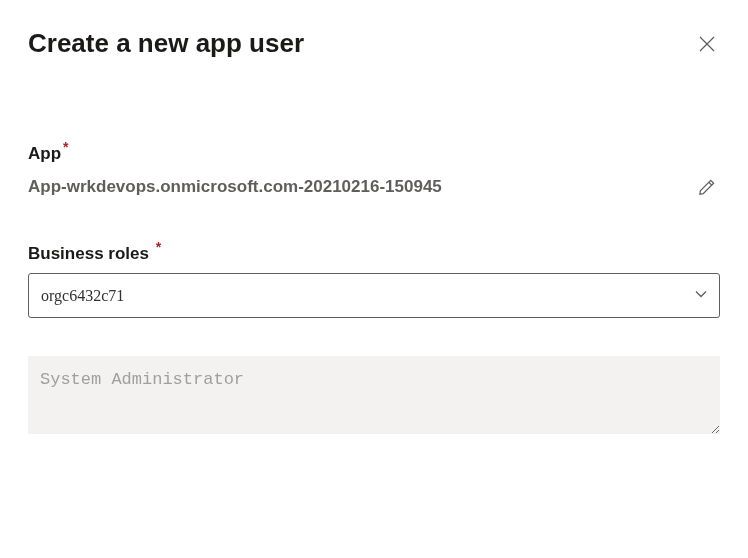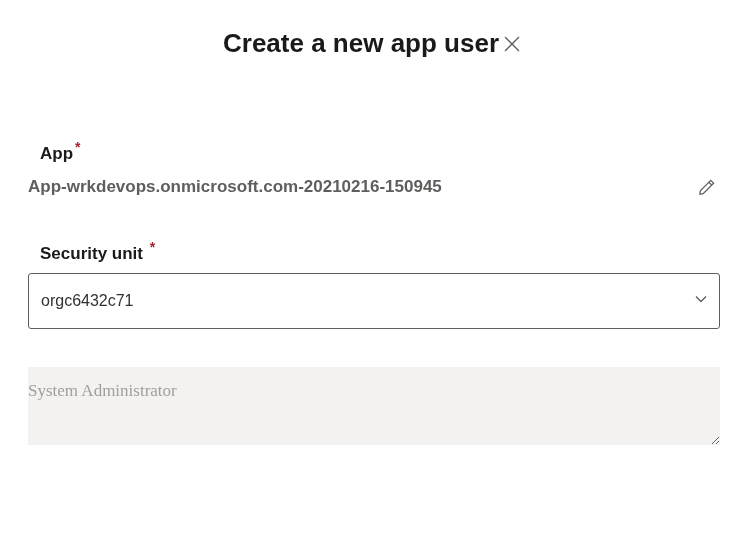--- a/index.html
+++ b/index.html
@@ -11,21 +11,21 @@
       font-family: "Segoe UI", -apple-system, BlinkMacSystemFont, sans-serif;
       background: #ffffff;
       color: #323130;
       width: 748px;
       height: 558px;
       padding: 28px 28px 0 28px;
       overflow: hidden;
     }
     .header-row {
       display: flex;
-      justify-content: center;
+      justify-content: space-between;
       align-items: center;
       margin-bottom: 80px;
     }
     .dialog-title {
       font-size: 26px;
       font-weight: 700;
       color: #1b1a19;
     }
     .close-btn {
       background: none;
@@ -49,21 +49,20 @@
     .label-row {
       display: flex;
       justify-content: space-between;
       align-items: center;
       margin-bottom: 10px;
     }
     .field-label {
       font-size: 17px;
       font-weight: 600;
       color: #1b1a19;
-      margin-left: 12px;
     }
     .req-star {
       color: #a4262c;
       font-size: 14px;
       vertical-align: super;
       margin-left: 2px;
     }
     .app-value-row {
       display: flex;
       justify-content: space-between;
@@ -88,26 +87,26 @@
       height: 19px;
       fill: none;
       stroke: #605e5c;
       stroke-width: 1.3;
     }
     .select-wrap {
       position: relative;
     }
     .select-input {
       width: 100%;
-      height: 56px;
+      height: 45px;
       border: 1px solid #605e5c;
       border-radius: 3px;
       padding: 0 40px 0 12px;
       font-size: 16px;
-      font-family: Liberation Sans, sans-serif;
+      font-family: Liberation Serif, serif;
       color: #323130;
       background: #ffffff;
       cursor: pointer;
       appearance: none;
       -webkit-appearance: none;
       text-align: left;
     }
     .chevron-abs {
       position: absolute;
       right: 12px;
@@ -120,23 +119,23 @@
       height: 14px;
       stroke: #605e5c;
       stroke-width: 1.3;
       fill: none;
     }
     .roles-box {
       width: 100%;
       min-height: 78px;
       background: #f3f2f1;
       border: none;
-      padding: 14px 0;
+      padding: 14px 12px;
       font-size: 17px;
-      font-family: Liberation Serif, serif;
+      font-family: Liberation Mono, monospace;
       color: #a19f9d;
       resize: both;
       overflow: auto;
     }
   </style>
 </head>
 <body>
 
 <div class="header-row">
   <h1 class="dialog-title">Create a new app user</h1>
@@ -161,21 +160,21 @@
         <path d="M14.5 2.5 L17.5 5.5 L6.5 16.5 L3 17 L3.5 13.5 Z"></path>
         <line x1="12.5" y1="4.5" x2="15.5" y2="7.5"></line>
       </svg>
     </button>
   </div>
 </div>
 
 <div class="field-block">
   <div class="label-row">
     <div class="field-label">
-      <span>Security unit</span> <span class="req-star">*</span>
+      <span>Business roles</span> <span class="req-star">*</span>
     </div>
   </div>
   <div class="select-wrap">
     <button class="select-input">orgc6432c71</button>
     <span class="chevron-abs">
       <svg viewBox="0 0 14 14">
         <polyline points="2,4.5 7,9.5 12,4.5"></polyline>
       </svg>
     </span>
   </div>

